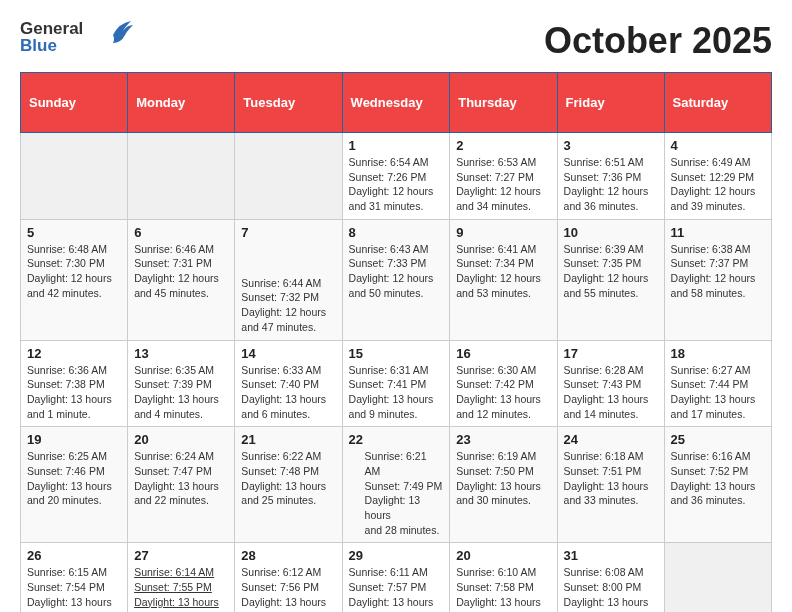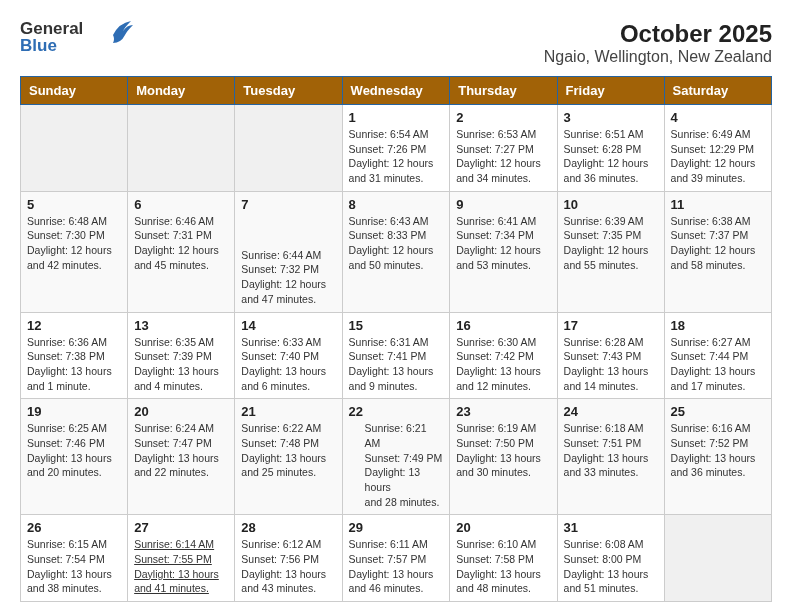--- a/index.html
+++ b/index.html
@@ -13,38 +13,38 @@
     .header-section {
       display: flex;
       justify-content: space-between;
       align-items: flex-start;
       margin-bottom: 10px;
     }
     .title-section {
       text-align: right;
     }
     .month-title {
-      font-size: 24px;
+      font-size: 36px;
       font-weight: bold;
       color: #222;
     }
     .location-title {
       font-size: 16px;
       color: #444;
     }
     .calendar {
       width: 100%;
       border-collapse: collapse;
       border: 1px solid #ccc;
     }
     .calendar th {
-      background-color: #a16207;
+      background-color: #ef4444;
       color: #fff;
       text-align: left;
-      padding: 6px 8px;
+      padding: 22px 8px;
       font-size: 13px;
       border: 1px solid #2563a0;
     }
     .calendar td {
       vertical-align: top;
       padding: 5px 6px;
       border: 1px solid #ccc;
       width: 108px;
       min-height: 80px;
       font-size: 11px;
@@ -98,21 +98,20 @@
       </div>
       <div style="margin-left:4px;margin-top:-8px;">
         <svg width="32" height="32" viewBox="0 0 32 32">
           <path d="M8 20 Q14 8 26 6 Q20 12 18 16 Q22 10 28 10 Q22 16 20 20 Q16 28 8 28 Q10 24 8 20Z" fill="#2e6db4"></path>
         </svg>
       </div>
     </div>
   </div>
   <div class="title-section">
     <div class="month-title">October 2025</div>
-    <div class="location-title">Ngaio, Wellington, New Zealand</div>
   </div>
 </div>
 
 <table class="calendar">
   <thead>
     <tr>
       <th>Sunday</th>
       <th>Monday</th>
       <th>Tuesday</th>
       <th>Wednesday</th>
@@ -136,21 +135,21 @@
         <td>
           <div class="day-number">2</div>
           <div class="day-info" style="white-space: pre-line;">Sunrise: 6:53 AM
 Sunset: 7:27 PM
 Daylight: 12 hours
 and 34 minutes.</div>
         </td>
         <td>
           <div class="day-number">3</div>
           <div class="day-info" style="white-space: pre-line;">Sunrise: 6:51 AM
-Sunset: 6:28 PM
+Sunset: 7:36 PM
 Daylight: 12 hours
 and 36 minutes.</div>
         </td>
         <td>
           <div class="day-number">4</div>
           <div class="day-info" style="white-space: pre-line;">Sunrise: 6:49 AM
 Sunset: 12:29 PM
 Daylight: 12 hours
 and 39 minutes.</div>
         </td>
@@ -173,21 +172,21 @@
         <td>
           <div class="day-number">7</div>
           <div class="day-info" style="white-space: pre-line; margin-top: 36px;">Sunrise: 6:44 AM
 Sunset: 7:32 PM
 Daylight: 12 hours
 and 47 minutes.</div>
         </td>
         <td>
           <div class="day-number">8</div>
           <div class="day-info" style="white-space: pre-line;">Sunrise: 6:43 AM
-Sunset: 8:33 PM
+Sunset: 7:33 PM
 Daylight: 12 hours
 and 50 minutes.</div>
         </td>
         <td>
           <div class="day-number">9</div>
           <div class="day-info" style="white-space: pre-line;">Sunrise: 6:41 AM
 Sunset: 7:34 PM
 Daylight: 12 hours
 and 53 minutes.</div>
         </td>

